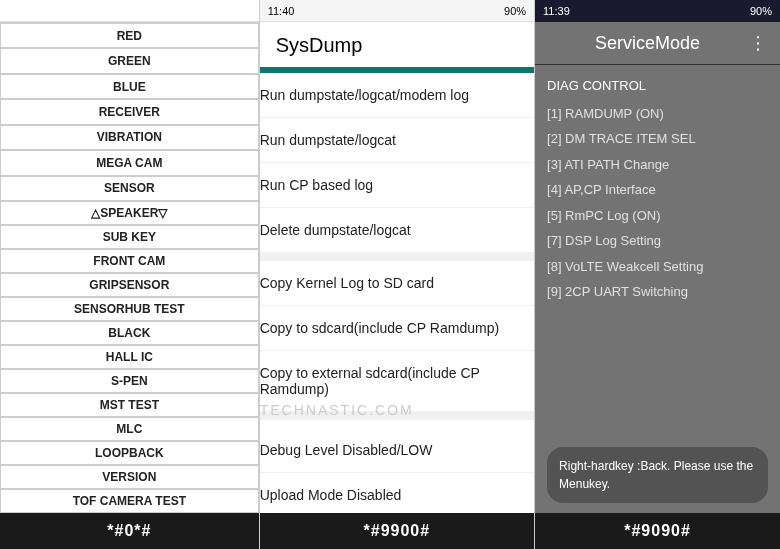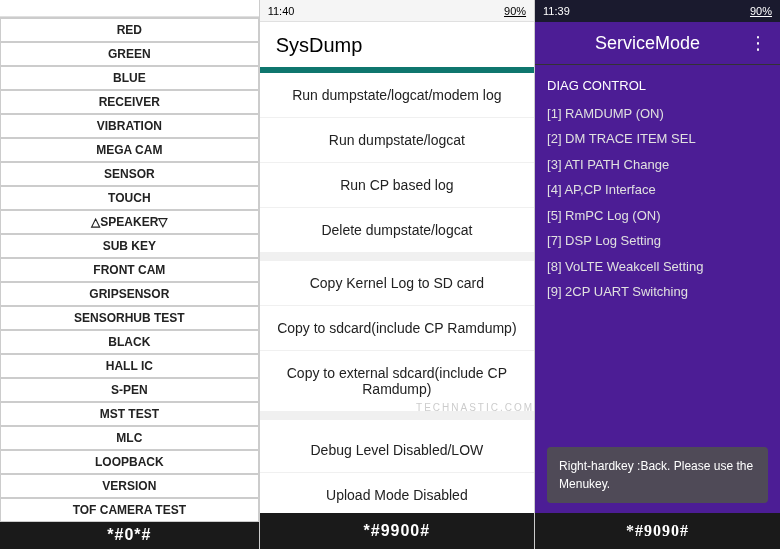--- a/index.html
+++ b/index.html
@@ -101,59 +101,58 @@
       border-bottom: 6px solid #0f766e;
     }
 
     .menu-list {
       flex: 1;
       overflow-y: auto;
       background: #fff;
     }
 
     .menu-item {
-      padding: 14px 16px;
+      padding: 14px 0;
       font-size: 14px;
       color: #222;
       border-bottom: 1px solid #f0f0f0;
       cursor: pointer;
-      text-align: center;
     }
 
     .menu-item.section-break {
       border-top: 8px solid #f0f0f0;
     }
 
     .watermark-text {
       position: absolute;
       width: 100%;
-      text-align: right;
+      text-align: left;
       color: #ccc;
-      font-size: 10px;
+      font-size: 14px;
       letter-spacing: 2px;
       top: -18px;
       pointer-events: none;
     }
 
     .middle-footer {
       height: 36px;
       background: #1a1a1a;
       display: flex;
       align-items: center;
       justify-content: center;
       color: #fff;
       font-size: 16px;
       font-weight: bold;
       letter-spacing: 1px;
     }
 
     
     .right-panel {
       width: 250px;
-      background: #4c1d95;
+      background: #737373;
       display: flex;
       flex-direction: column;
     }
 
     .right-status-bar {
       height: 22px;
       background: #1a1a2e;
       display: flex;
       align-items: center;
       justify-content: space-between;
@@ -201,63 +200,60 @@
       color: #fff;
       font-weight: 500;
       margin-bottom: 2px;
     }
 
     .toast-message {
       margin: 8px 12px 10px;
       background: rgba(80,80,80,0.9);
       color: #fff;
       padding: 10px 12px;
-      border-radius: 4px;
+      border-radius: 16px;
       font-size: 12px;
       line-height: 1.5;
     }
 
     .right-footer {
       height: 36px;
       background: #1a1a1a;
       display: flex;
       align-items: center;
       justify-content: center;
       color: #fff;
       font-size: 16px;
       font-weight: bold;
       letter-spacing: 1px;
-      font-family: Liberation Serif, serif;
     }
 
     
     .status-icons {
       display: flex;
       align-items: center;
       gap: 3px;
-      text-decoration: underline;
     }
   </style>
 </head>
 <body>
 
 <div class="main-area">
 
   <div class="left-panel">
     <div class="left-status-bar"></div>
     <div class="grid-container">
 
     <div class="grid-cell">RED</div>
         <div class="grid-cell">GREEN</div>
         <div class="grid-cell">BLUE</div>
         <div class="grid-cell">RECEIVER</div>
         <div class="grid-cell">VIBRATION</div>
         <div class="grid-cell">MEGA CAM</div>
         <div class="grid-cell">SENSOR</div>
-        <div class="grid-cell">TOUCH</div>
         <div class="grid-cell">△SPEAKER▽</div>
         <div class="grid-cell">SUB KEY</div>
         <div class="grid-cell">FRONT CAM</div>
         <div class="grid-cell">GRIPSENSOR</div>
         <div class="grid-cell">SENSORHUB TEST</div>
         <div class="grid-cell">BLACK</div>
         <div class="grid-cell">HALL IC</div>
         <div class="grid-cell">S-PEN</div>
         <div class="grid-cell">MST TEST</div>
         <div class="grid-cell">MLC</div>

